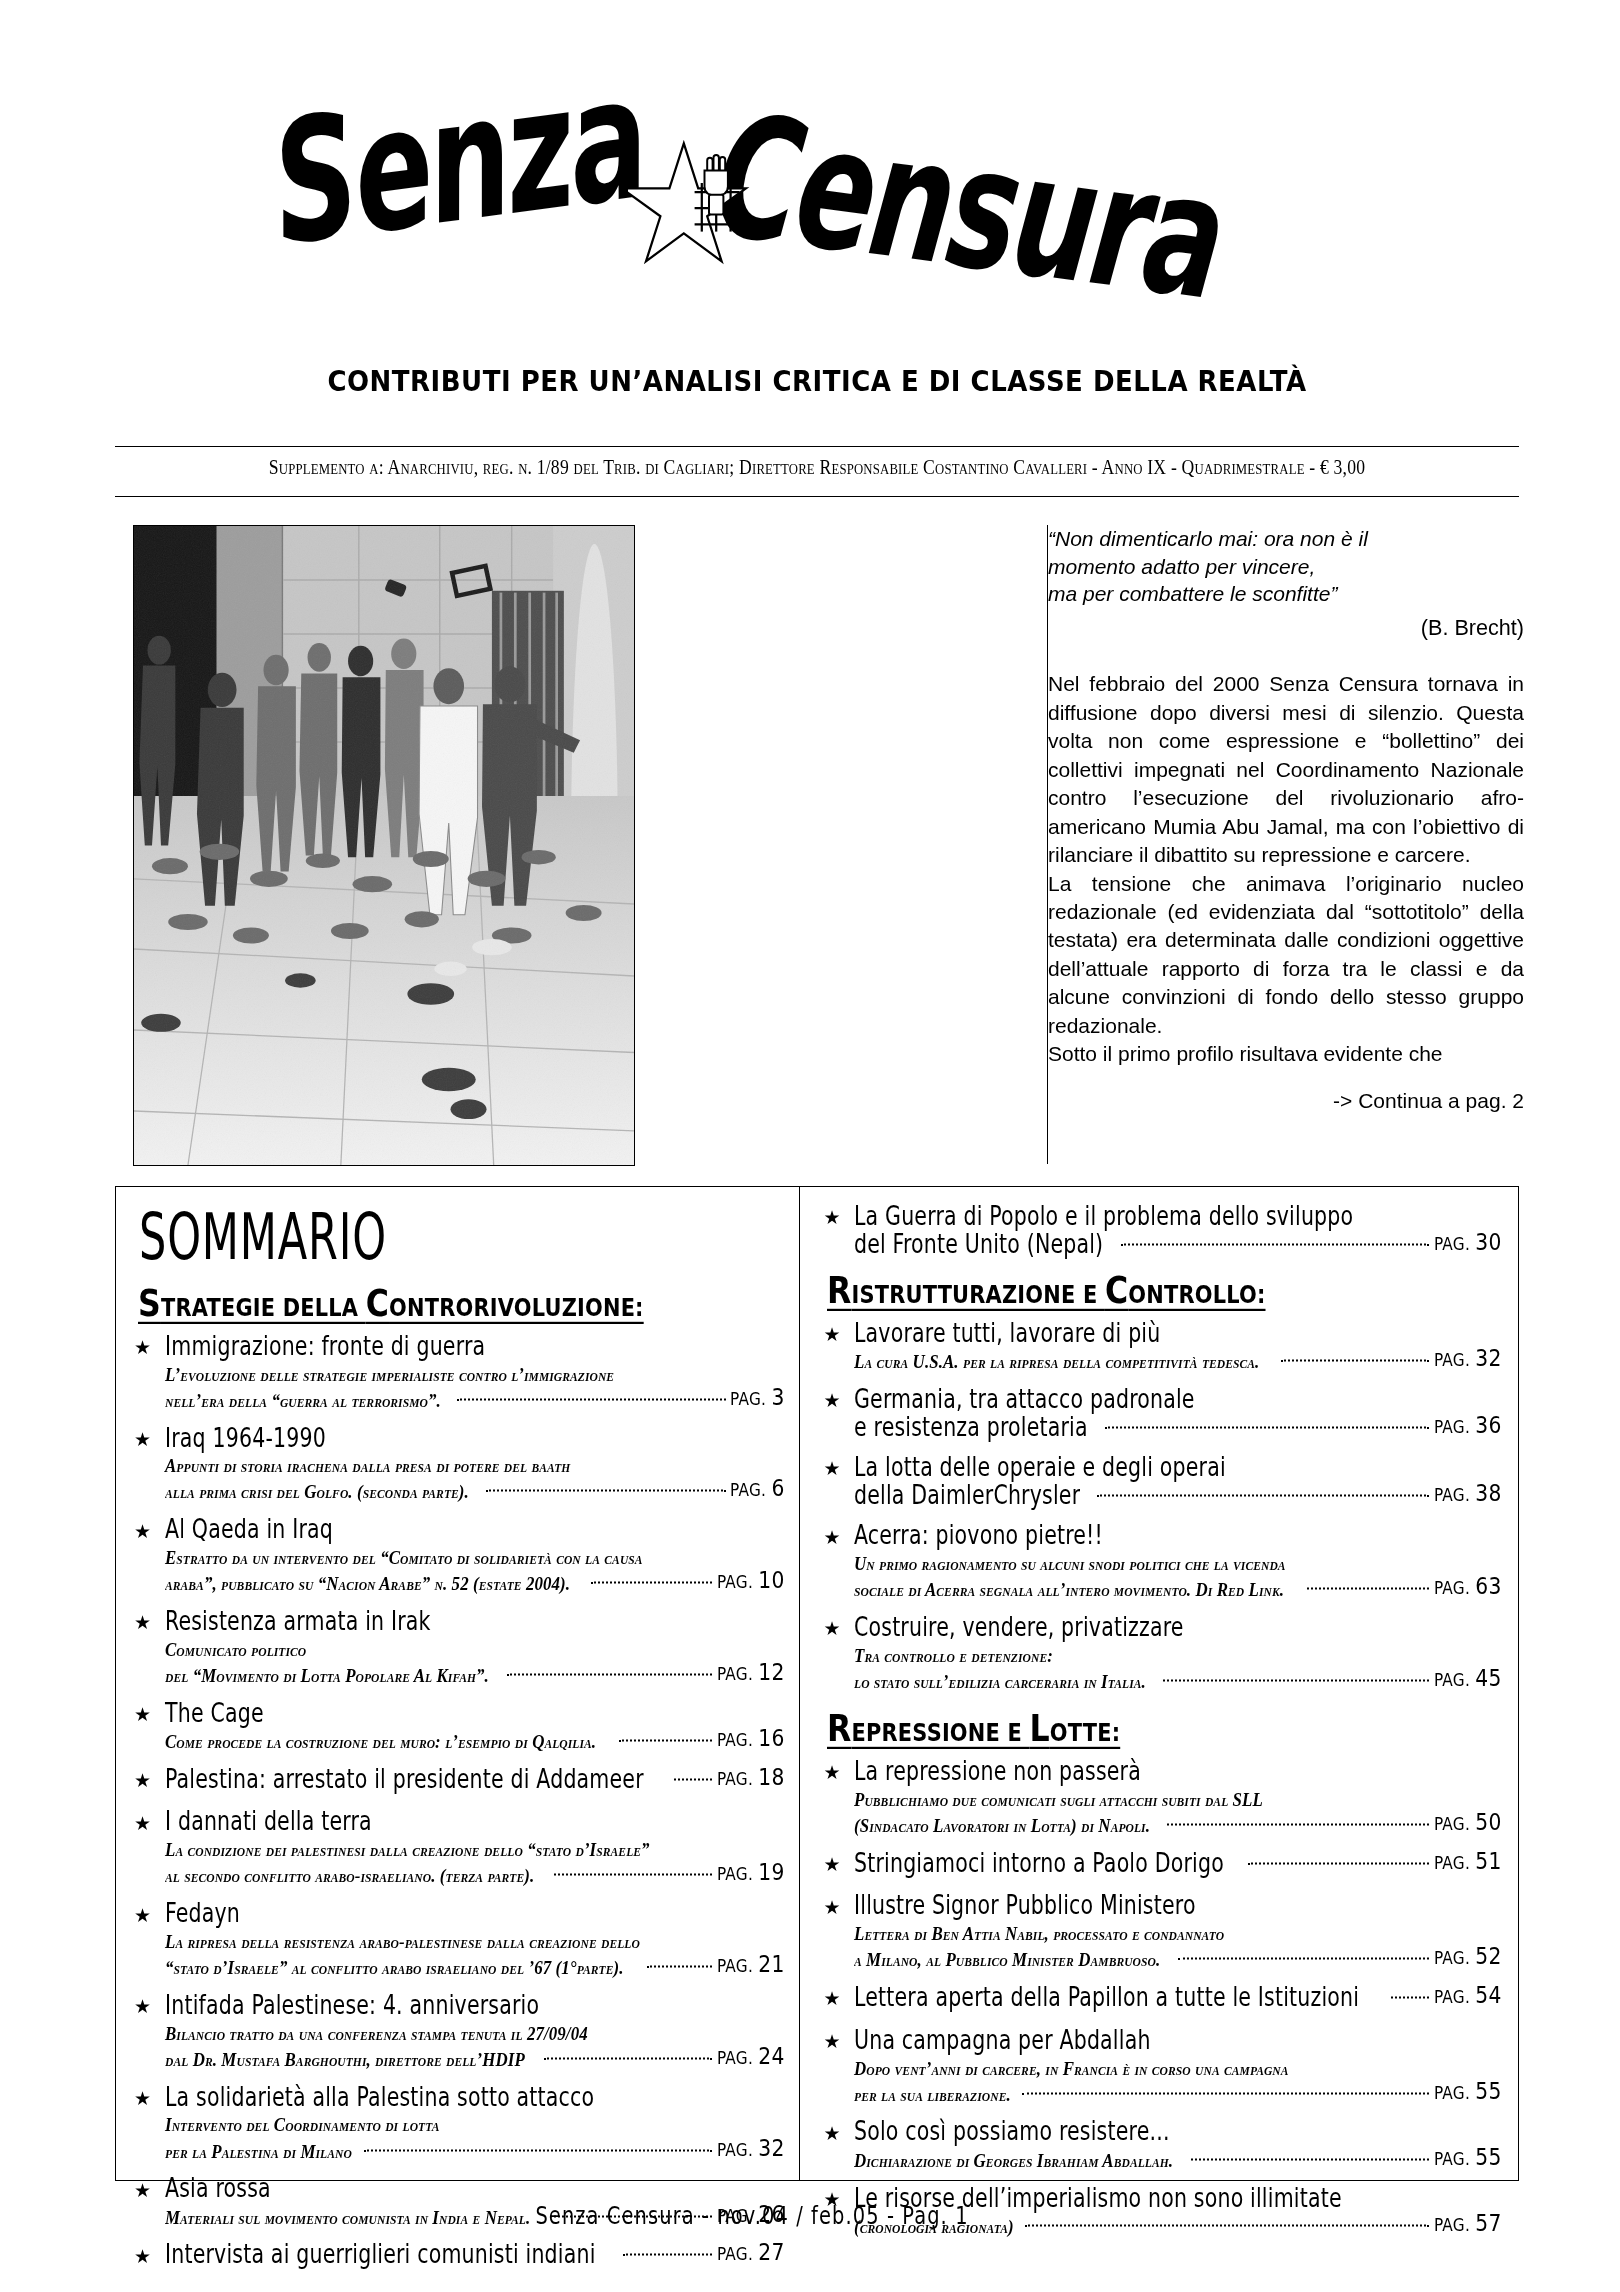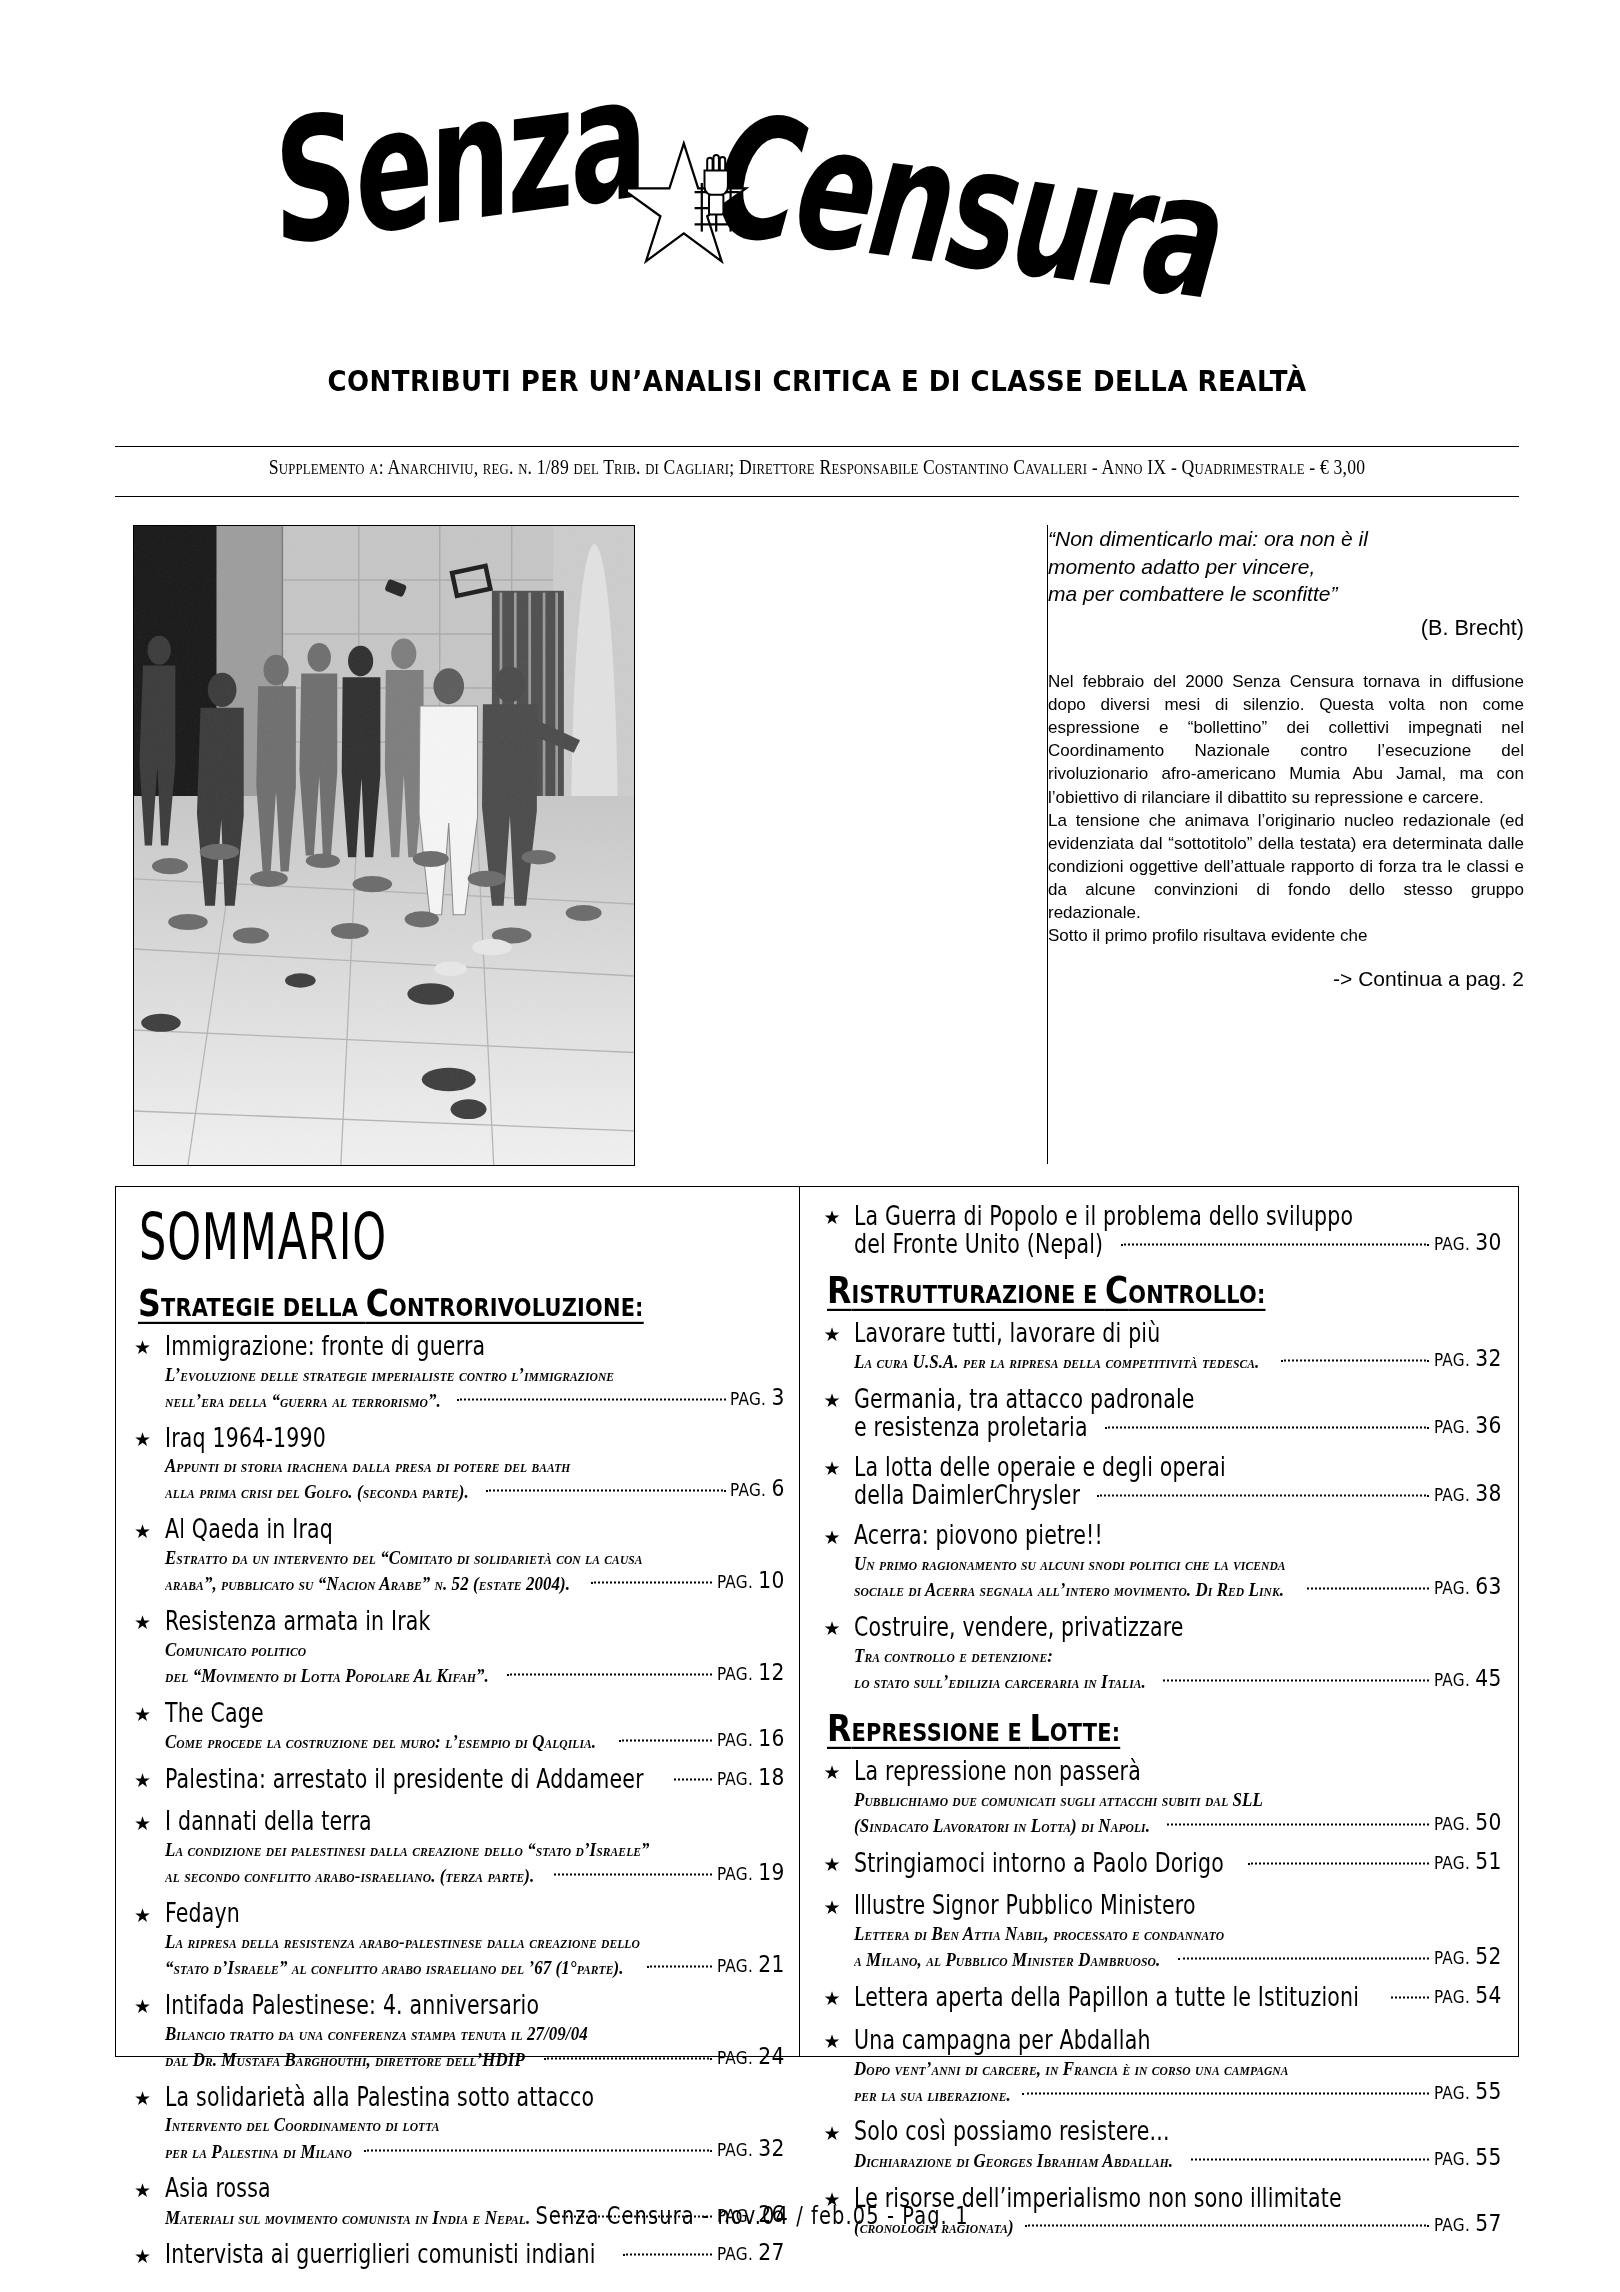--- a/index.html
+++ b/index.html
@@ -110,36 +110,36 @@
     margin:0 0 1.8px 0;
   }
   .brecht-attr {
     font-family:"Liberation Sans", sans-serif;
     font-size:21.6px;
     text-align:right;
     margin:7.2px 0 0 0;
   }
   .edit-body {
     font-family:"Liberation Sans", sans-serif;
-    font-size:17px;
+    font-size:21px;
     line-height:1.355;
     text-align:justify;
     margin:29px 0 0 0;
   }
   .edit-body p { margin:0; }
   .continua {
     font-family:"Liberation Sans", sans-serif;
     font-size:21px;
     text-align:right;
     margin-top:20px;
   }
 
   
   .toc-box {
-    position:absolute; left:115px; top:1186px; width:1404px; height:871px;
+    position:absolute; left:115px; top:1186px; width:1404px; height:995px;
     border:1.8px solid #000;
     box-sizing:border-box;
     display:flex;
   }
   .toc-col { box-sizing:border-box; padding:12.6px 14.4px 7.2px 18px; }
   .toc-col.left  { width:684px; border-right:1.8px solid #000; }
   .toc-col.right { width:716px; padding-left:23.4px; }
 
   .sommario-title {
     font-family:"DejaVu Sans Condensed","DejaVu Sans", sans-serif;

